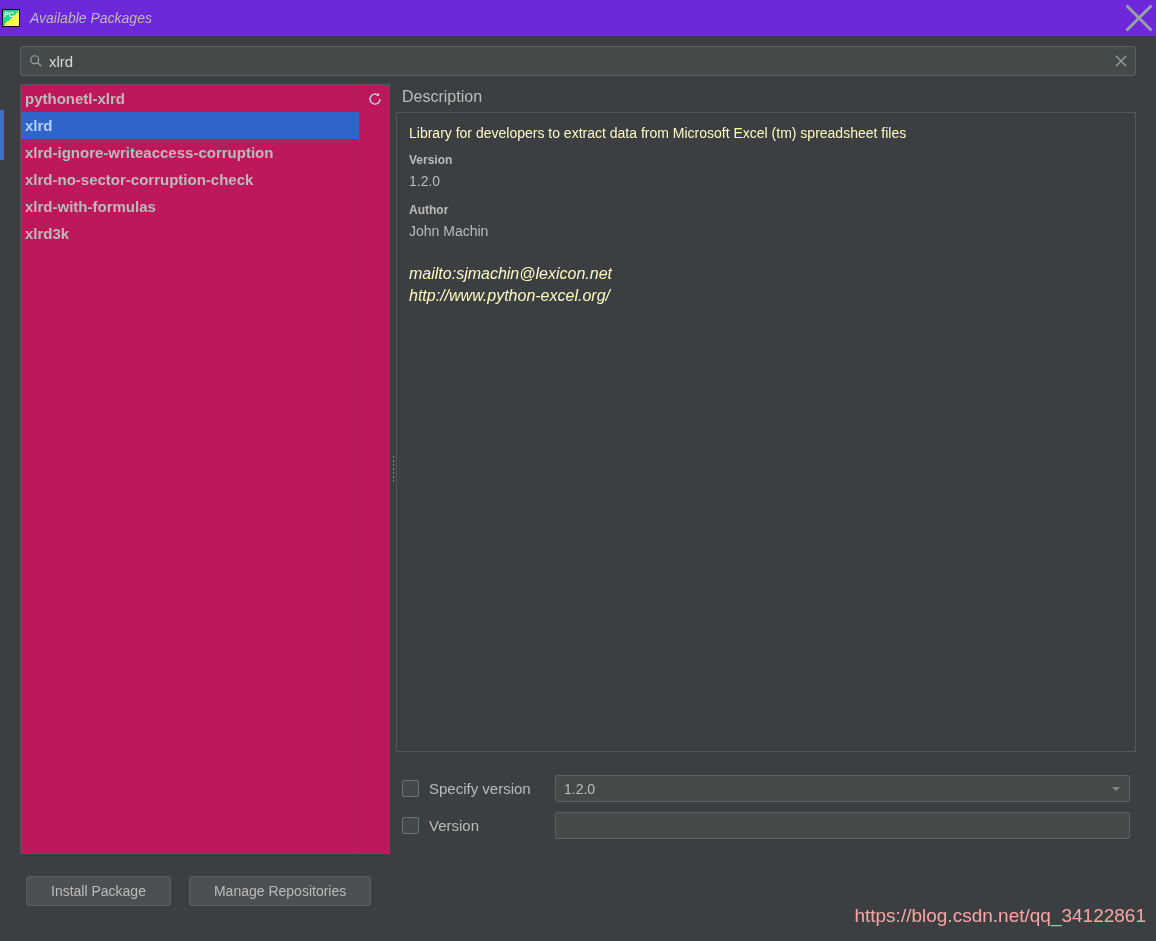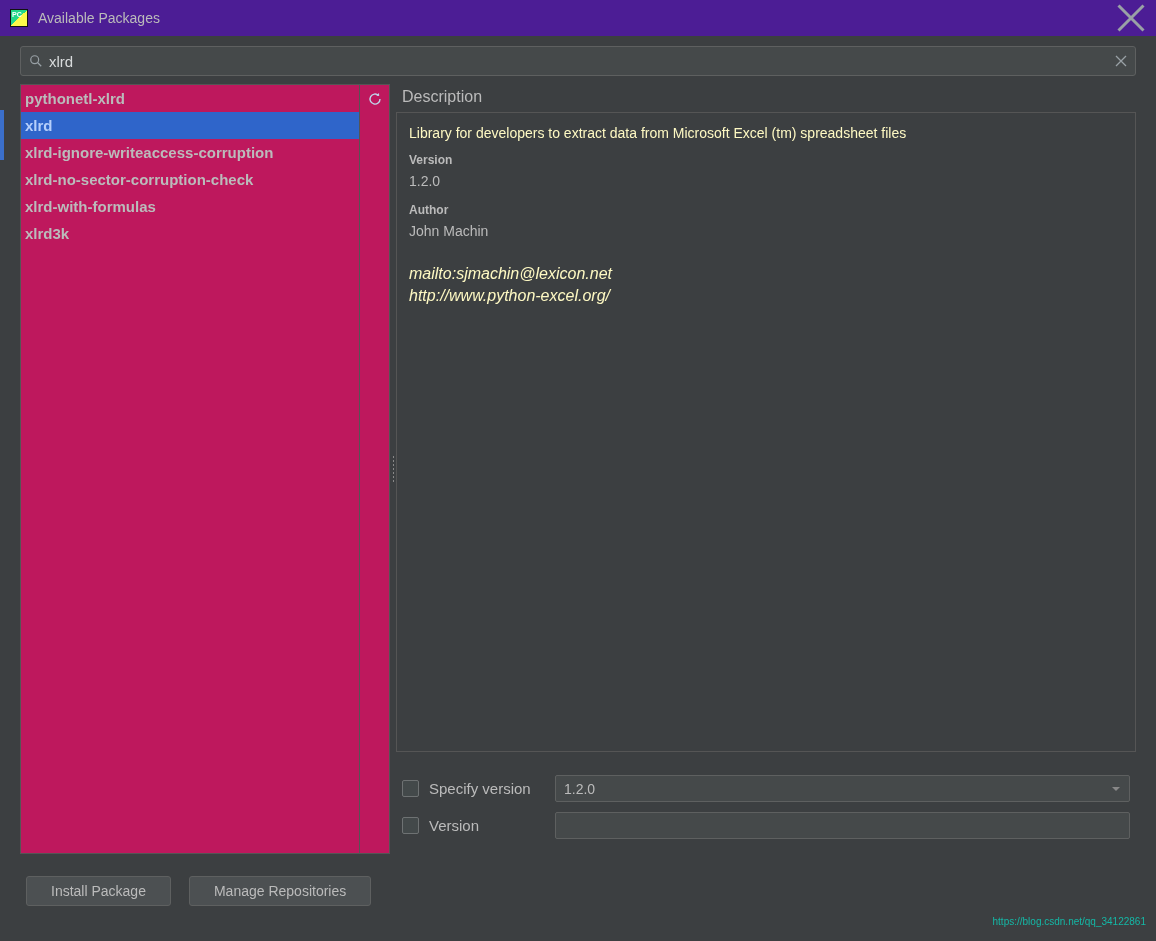--- a/index.html
+++ b/index.html
@@ -13,22 +13,23 @@
       width: 1156px;
       height: 941px;
       color: #bbbbbb;
       overflow: hidden;
       position: relative;
     }
     .titlebar {
       height: 36px;
       display: flex;
       align-items: center;
-      padding: 0 10px;
-      background: #4c1d95;
+      padding: 0 2px;
+      background: #6d28d9;
+      font-style: italic;
     }
     .app-icon {
       width: 18px;
       height: 18px;
       margin-right: 10px;
       background: linear-gradient(135deg, #21d789 50%, #fcf84a 50%);
       border: 1px solid #111;
       font-size: 9px;
       font-weight: bold;
       color: #000;
@@ -253,22 +254,22 @@
       color: #bbbbbb;
       font-size: 14px;
       display: flex;
       align-items: center;
       cursor: pointer;
     }
     .watermark {
       position: absolute;
       right: 10px;
       bottom: 14px;
-      font-size: 10px;
-      color: #14b8a6;
+      font-size: 19px;
+      color: #fca5a5;
     }
     .left-edge {
       position: absolute;
       left: 0;
       top: 110px;
       width: 4px;
       height: 50px;
       background: #3b6fca;
     }
     .dd-arrow svg { width: 10px; height: 10px; }

